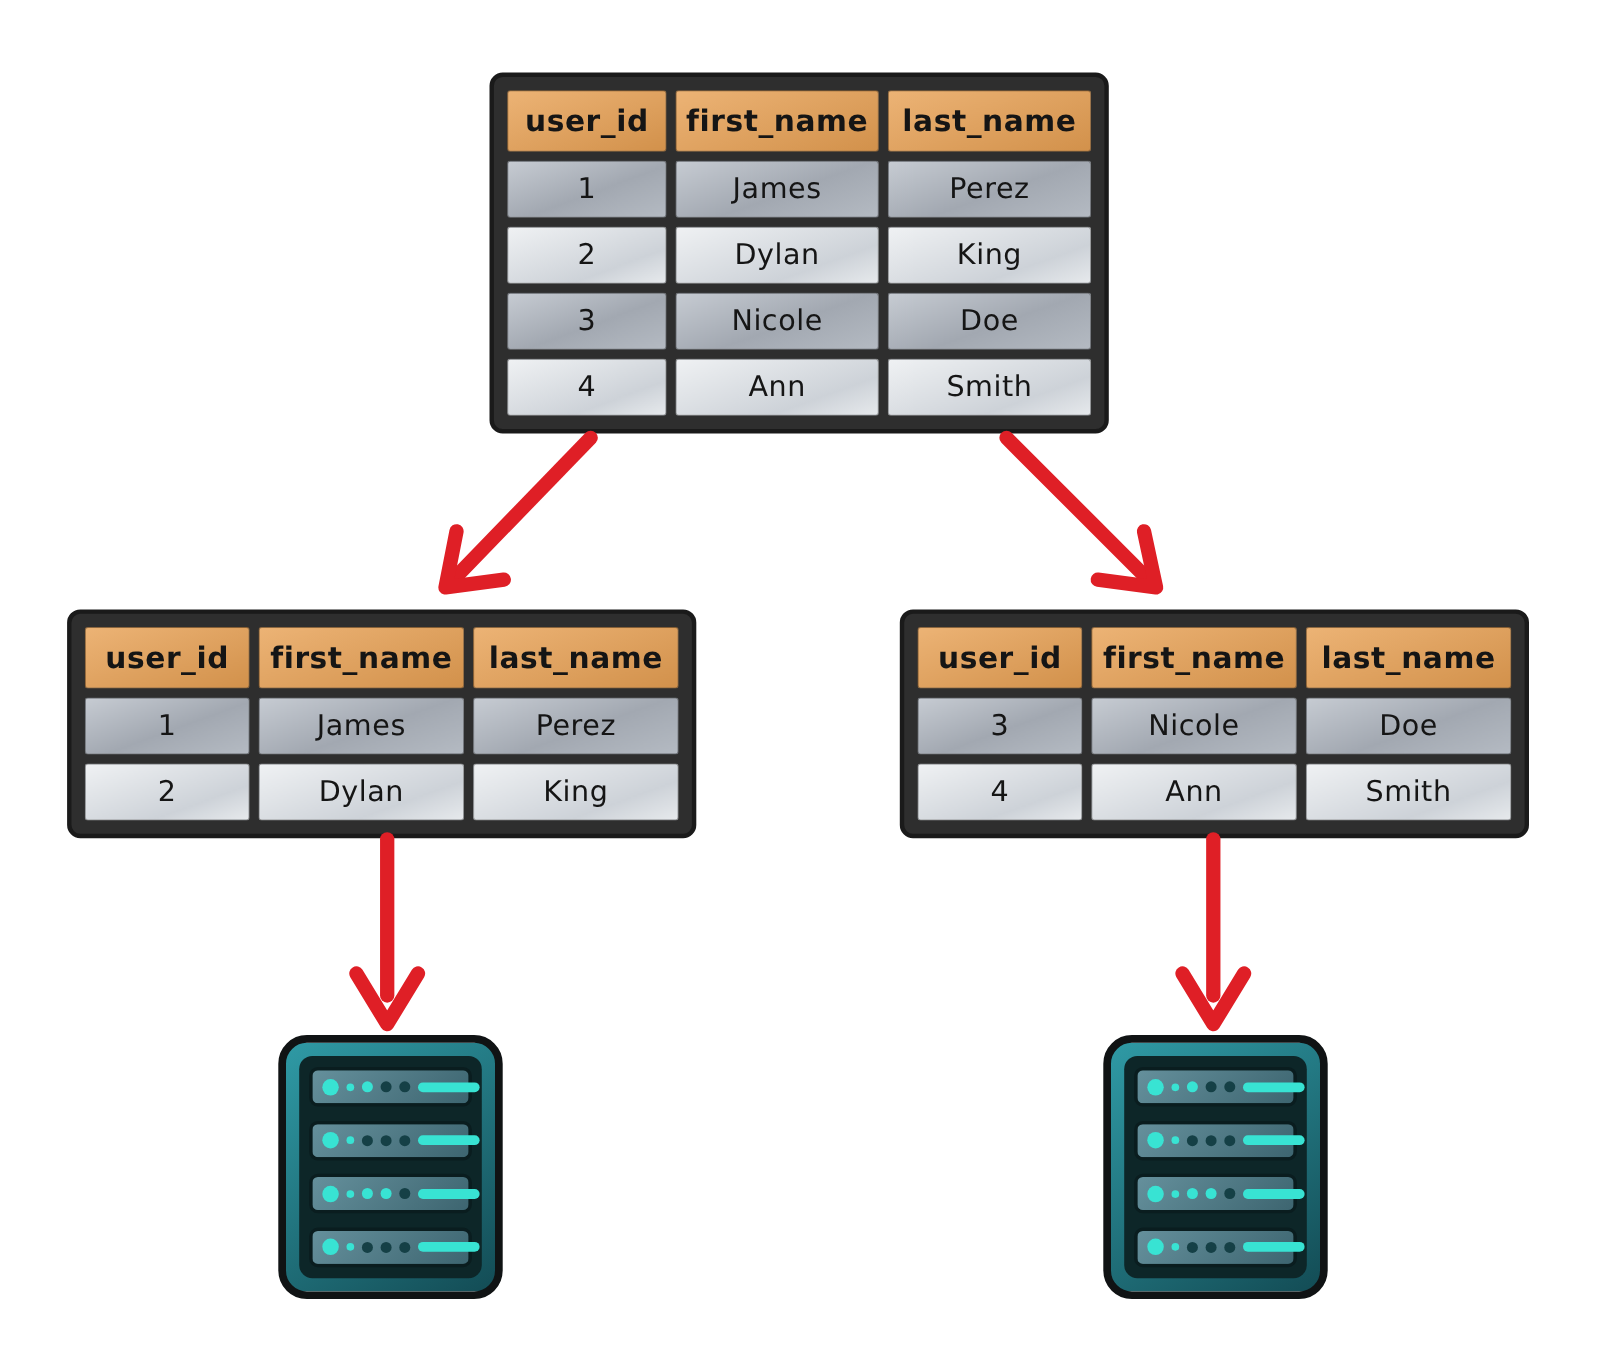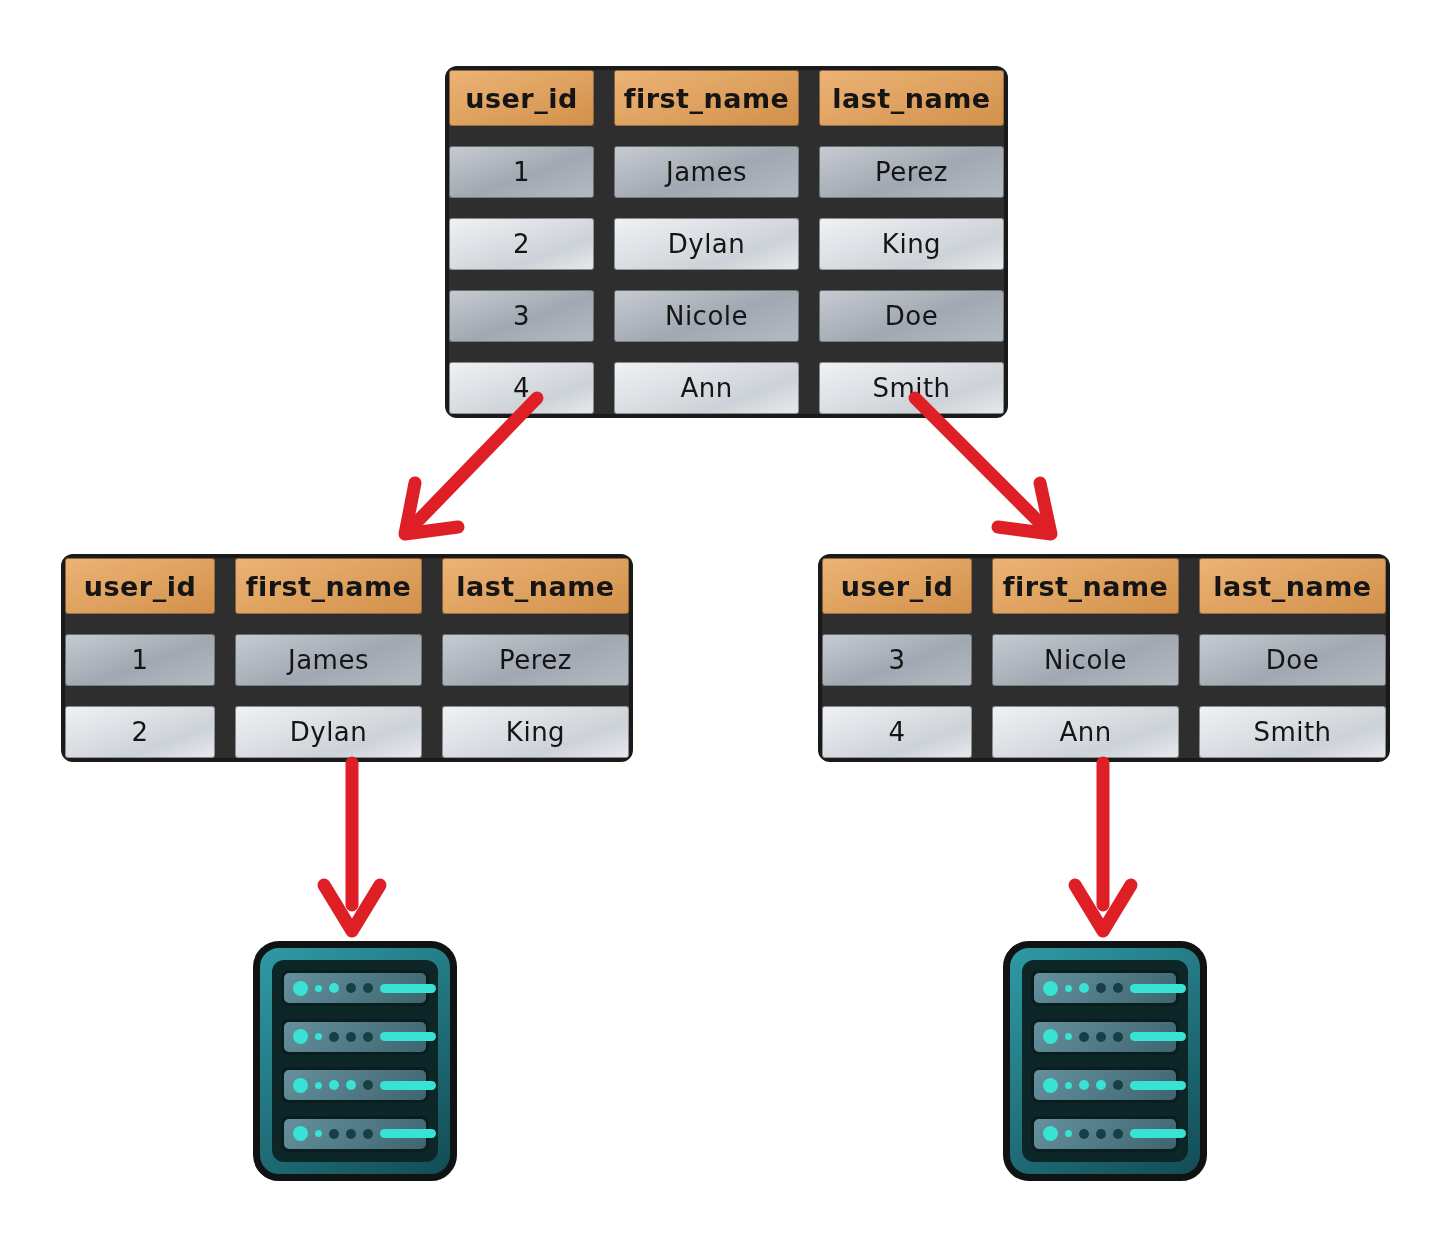--- a/index.html
+++ b/index.html
@@ -7,21 +7,21 @@
     position:relative;width:1456px;height:1246px;overflow:hidden;
     background:var(--background,#fff);
     font-family:"DejaVu Sans", sans-serif;
   }
   
   .dtable{
     position:absolute;box-sizing:border-box;
     background:var(--table-frame,#2e2e2e);
     border:4px solid var(--table-frame-edge,#1a1a1a);
     border-radius:12px;
-    display:grid;gap:20px;
+    padding:12px;display:grid;gap:8px;
   }
   .dtable.main{grid-template-columns:145px 1fr 1fr;}
   .dtable.shard{grid-template-columns:150px 1fr 1fr;}
   .cell{
     display:flex;align-items:center;justify-content:center;
     border-radius:3px;height:50px;
     font-size:26px;color:var(--cell-text,#151515);
     border:1px solid rgba(15,15,15,.4);
     letter-spacing:.5px;
   }

